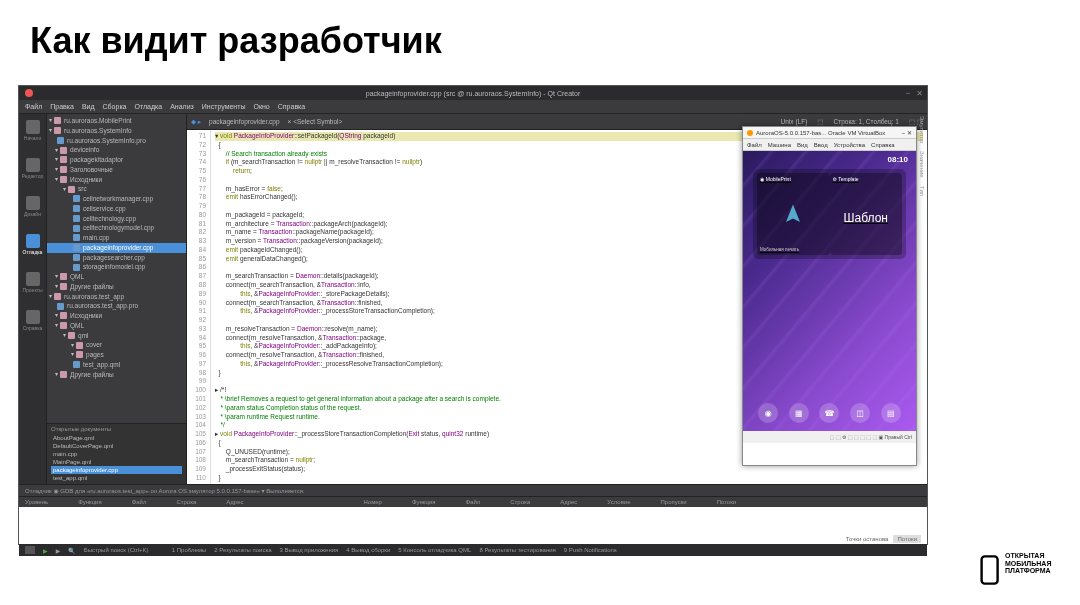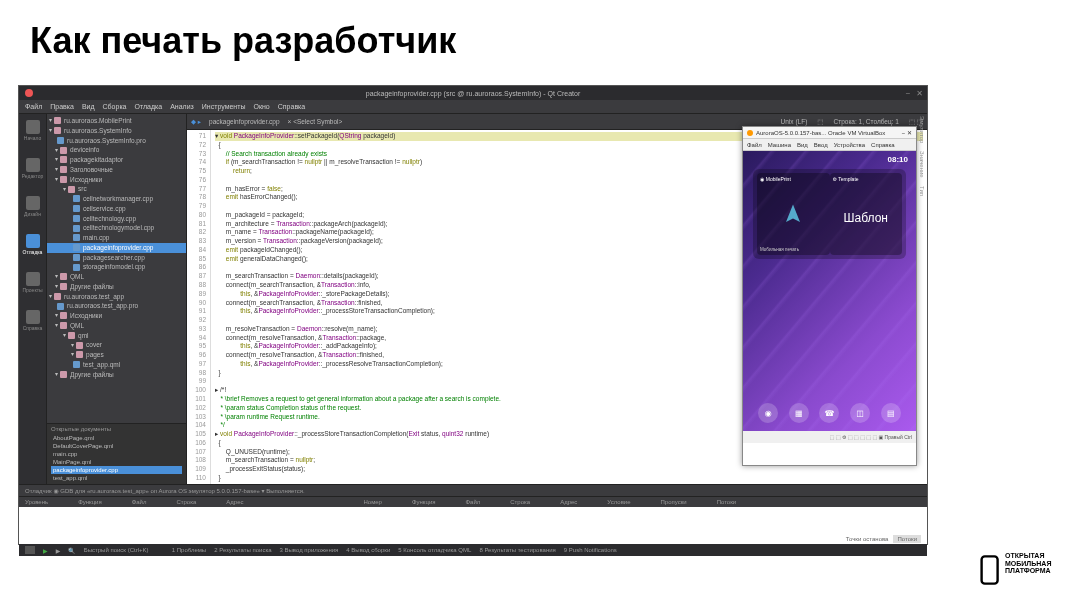--- a/index.html
+++ b/index.html
@@ -64,36 +64,36 @@
     .bottom-bar .green-play { color: #4a4; }
     
     
     .emulator { position: absolute; top: 40px; right: 10px; width: 175px; height: 340px; background: #fff; box-shadow: 0 0 6px rgba(0,0,0,0.4); border: 1px solid #888; font-size: 7px; }
     .emu-title { height: 12px; background: #f5f5f5; border-bottom: 1px solid #ccc; display: flex; align-items: center; padding: 0 4px; color: #333; font-size: 6px; }
     .emu-dot { width: 6px; height: 6px; background: #f90; border-radius: 50%; margin-right: 3px; }
     .emu-menubar { height: 12px; background: #f0f0f0; display: flex; align-items: center; padding: 0 4px; gap: 6px; color: #333; font-size: 6px; border-bottom: 1px solid #ccc; }
     .emu-screen { height: 280px; background: linear-gradient(135deg, #2a1a5e 0%, #4a2a8e 30%, #6a3aae 50%, #8a4ace 70%, #aa5aee 100%); position: relative; overflow: hidden; }
     .emu-waves { position: absolute; inset: 0; opacity: 0.5; background: repeating-linear-gradient(130deg, transparent 0px, transparent 20px, rgba(180,120,255,0.3) 22px, transparent 26px); }
     .emu-status { position: absolute; top: 4px; right: 8px; color: #fff; font-size: 8px; font-weight: 600; }
-    .emu-apps { position: absolute; top: 18px; left: 10px; right: 10px; height: 90px; background: rgba(0,0,0,0.25); border-radius: 6px; display: flex; padding: 4px; gap: 0; }
+    .emu-apps { position: absolute; top: 18px; left: 10px; right: 10px; height: 90px; background: rgba(0,0,0,0.25); border-radius: 6px; display: flex; padding: 4px; gap: 0; text-decoration: underline; }
     .emu-app { flex: 1; background: rgba(0,0,0,0.3); border-radius: 4px; padding: 3px; color: #fff; font-size: 5px; display: flex; flex-direction: column; }
     .emu-app-name { margin-bottom: 2px; }
     .emu-app-icon { flex: 1; display: flex; align-items: center; justify-content: center; }
     .emu-app-icon svg { width: 28px; height: 28px; }
     .emu-app-sub { font-size: 4.5px; color: #ccc; margin-top: 2px; }
     .emu-dock { position: absolute; bottom: 6px; left: 10px; right: 10px; height: 22px; display: flex; justify-content: space-around; }
     .emu-dock-item { width: 20px; height: 20px; background: rgba(255,255,255,0.2); border-radius: 50%; display: flex; align-items: center; justify-content: center; color: #fff; font-size: 8px; }
     .emu-bottom { height: 12px; background: #f0f0f0; display: flex; align-items: center; padding: 0 4px; font-size: 5px; color: #555; justify-content: flex-end; gap: 2px; }
     
     .right-tabs { position: absolute; right: 2px; top: 30px; writing-mode: vertical-lr; font-size: 6px; color: #999; display: flex; gap: 8px; }
   </style>
 </head>
 <body>
 
-<h1 class="slide-title">Как печать разработчик</h1>
+<h1 class="slide-title">Как видит разработчик</h1>
 
 <div class="logo">
   <svg viewBox="0 0 100 50">
     <rect x="2" y="8" width="20" height="34" rx="4" fill="none" stroke="#000" stroke-width="3"></rect>
   </svg>
   <div class="logo-text">
     <div>ОТКРЫТАЯ</div>
     <div>МОБИЛЬНАЯ</div>
     <div>ПЛАТФОРМА</div>
   </div>

